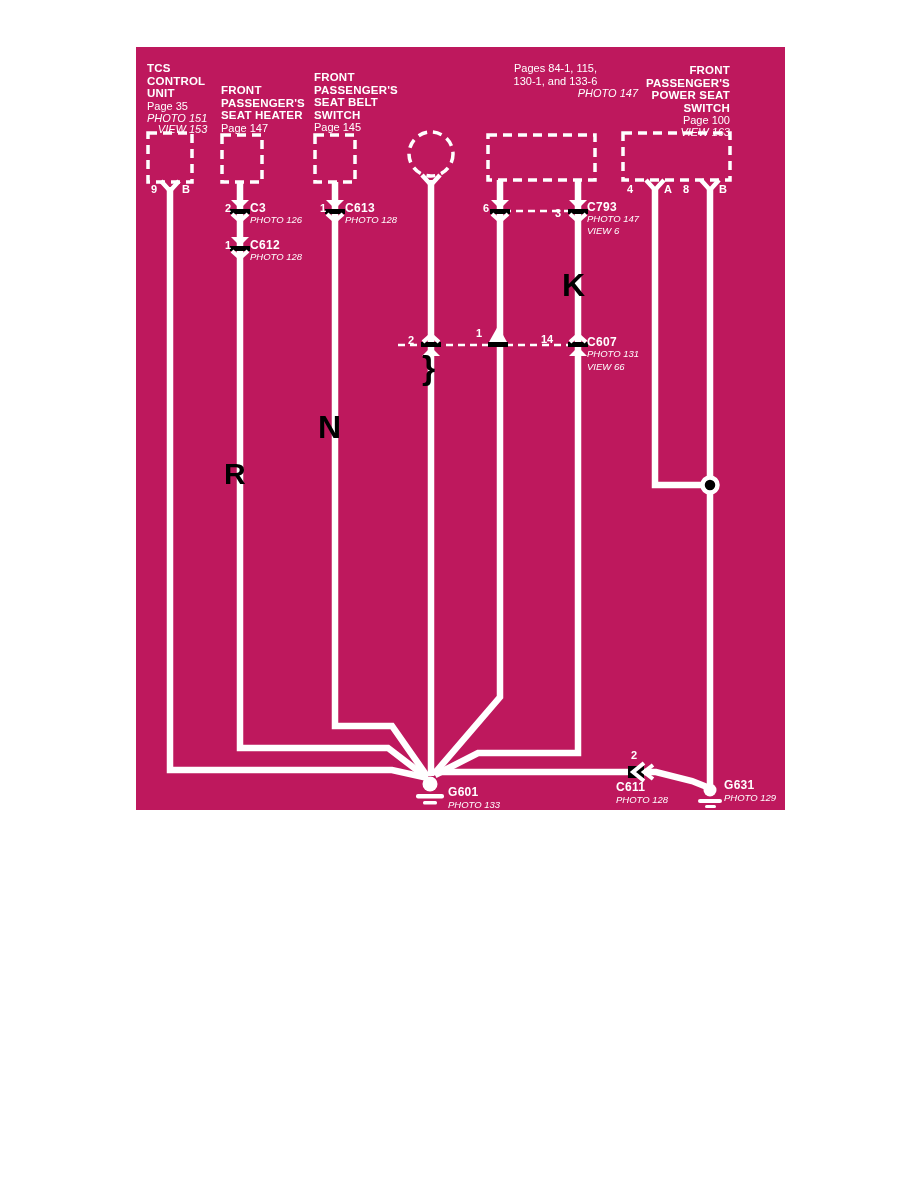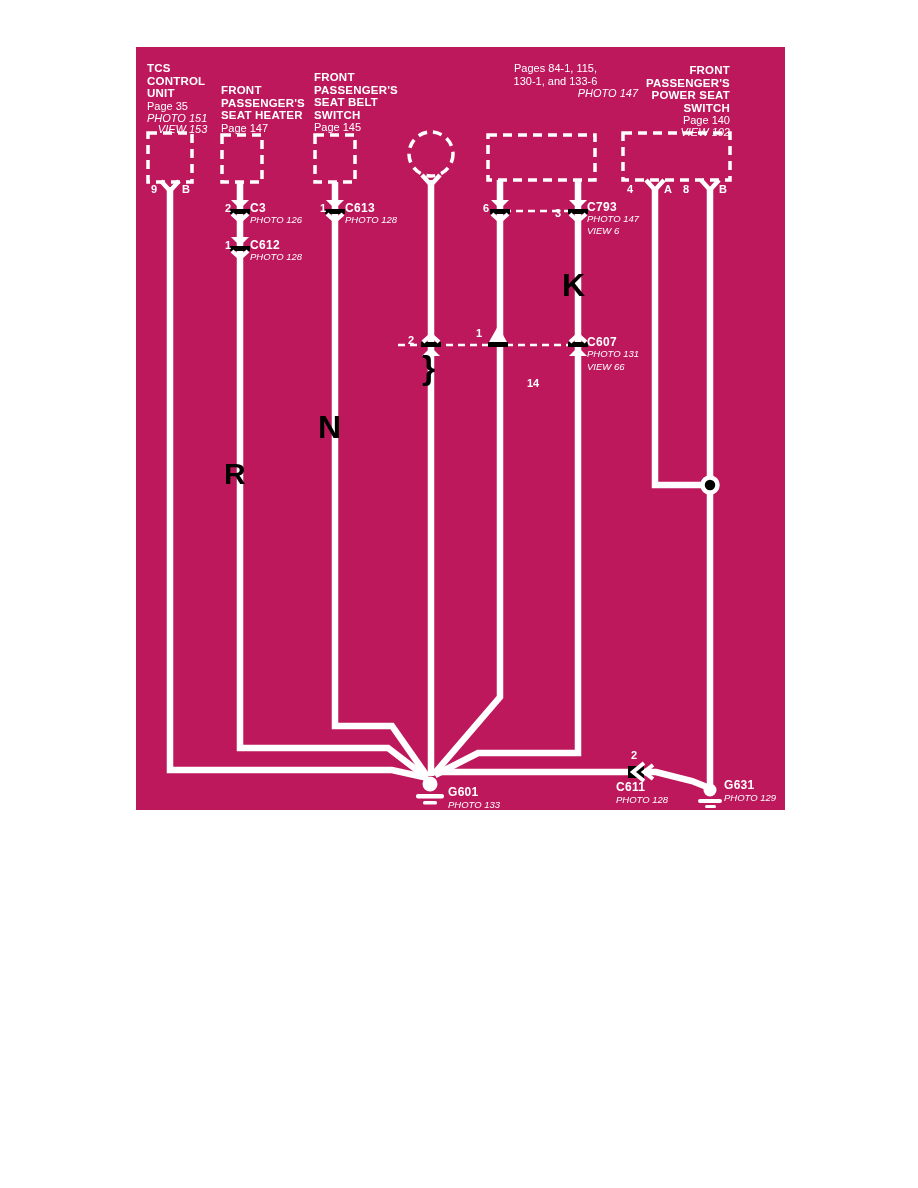--- a/index.html
+++ b/index.html
@@ -158,22 +158,22 @@
       <div class="pg">Pages 84-1, 115,
 130-1, and 133-6</div>
       <div class="meta" style="padding-left:40px;">PHOTO 147</div>
     </div>
 
     <div class="lbl right" style="left:452px;top:17px;width:142px;">
       <div class="title">FRONT
 PASSENGER'S
 POWER SEAT
 SWITCH</div>
-      <div class="pg">Page 140</div>
-      <div class="meta">VIEW 102</div>
+      <div class="pg">Page 100</div>
+      <div class="meta">VIEW 163</div>
     </div>
     <div class="pin" style="left:491px;top:137px;">4</div>
     <div class="pin" style="left:528px;top:137px;">A</div>
     <div class="pin" style="left:547px;top:137px;">8</div>
     <div class="pin" style="left:583px;top:137px;">B</div>
 
     <div class="pin" style="left:89px;top:156px;">2</div>
     <div class="cname" style="left:114px;top:155px;">C3</div>
     <div class="cmeta" style="left:114px;top:168px;">PHOTO 126</div>
 
@@ -186,21 +186,21 @@
     <div class="cmeta" style="left:209px;top:168px;">PHOTO 128</div>
 
     <div class="pin" style="left:347px;top:156px;">6</div>
     <div class="pin" style="left:419px;top:161px;">3</div>
     <div class="cname" style="left:451px;top:154px;">C793</div>
     <div class="cmeta" style="left:451px;top:167px;">PHOTO 147</div>
     <div class="cmeta" style="left:451px;top:179px;">VIEW 6</div>
 
     <div class="pin" style="left:272px;top:288px;">2</div>
     <div class="pin" style="left:340px;top:281px;">1</div>
-    <div class="pin" style="left:391px;top:287px;margin-top:44px;">14</div>
+    <div class="pin" style="left:405px;top:287px;">14</div>
     <div class="cname" style="left:451px;top:289px;">C607</div>
     <div class="cmeta" style="left:451px;top:302px;">PHOTO 131</div>
     <div class="cmeta" style="left:451px;top:315px;">VIEW 66</div>
 
     <div class="pin" style="left:495px;top:703px;">2</div>
     <div class="cname" style="left:480px;top:734px;">C611</div>
     <div class="cmeta" style="left:480px;top:748px;">PHOTO 128</div>
 
     <div class="cname" style="left:312px;top:739px;">G601</div>
     <div class="cmeta" style="left:312px;top:753px;">PHOTO 133</div>

